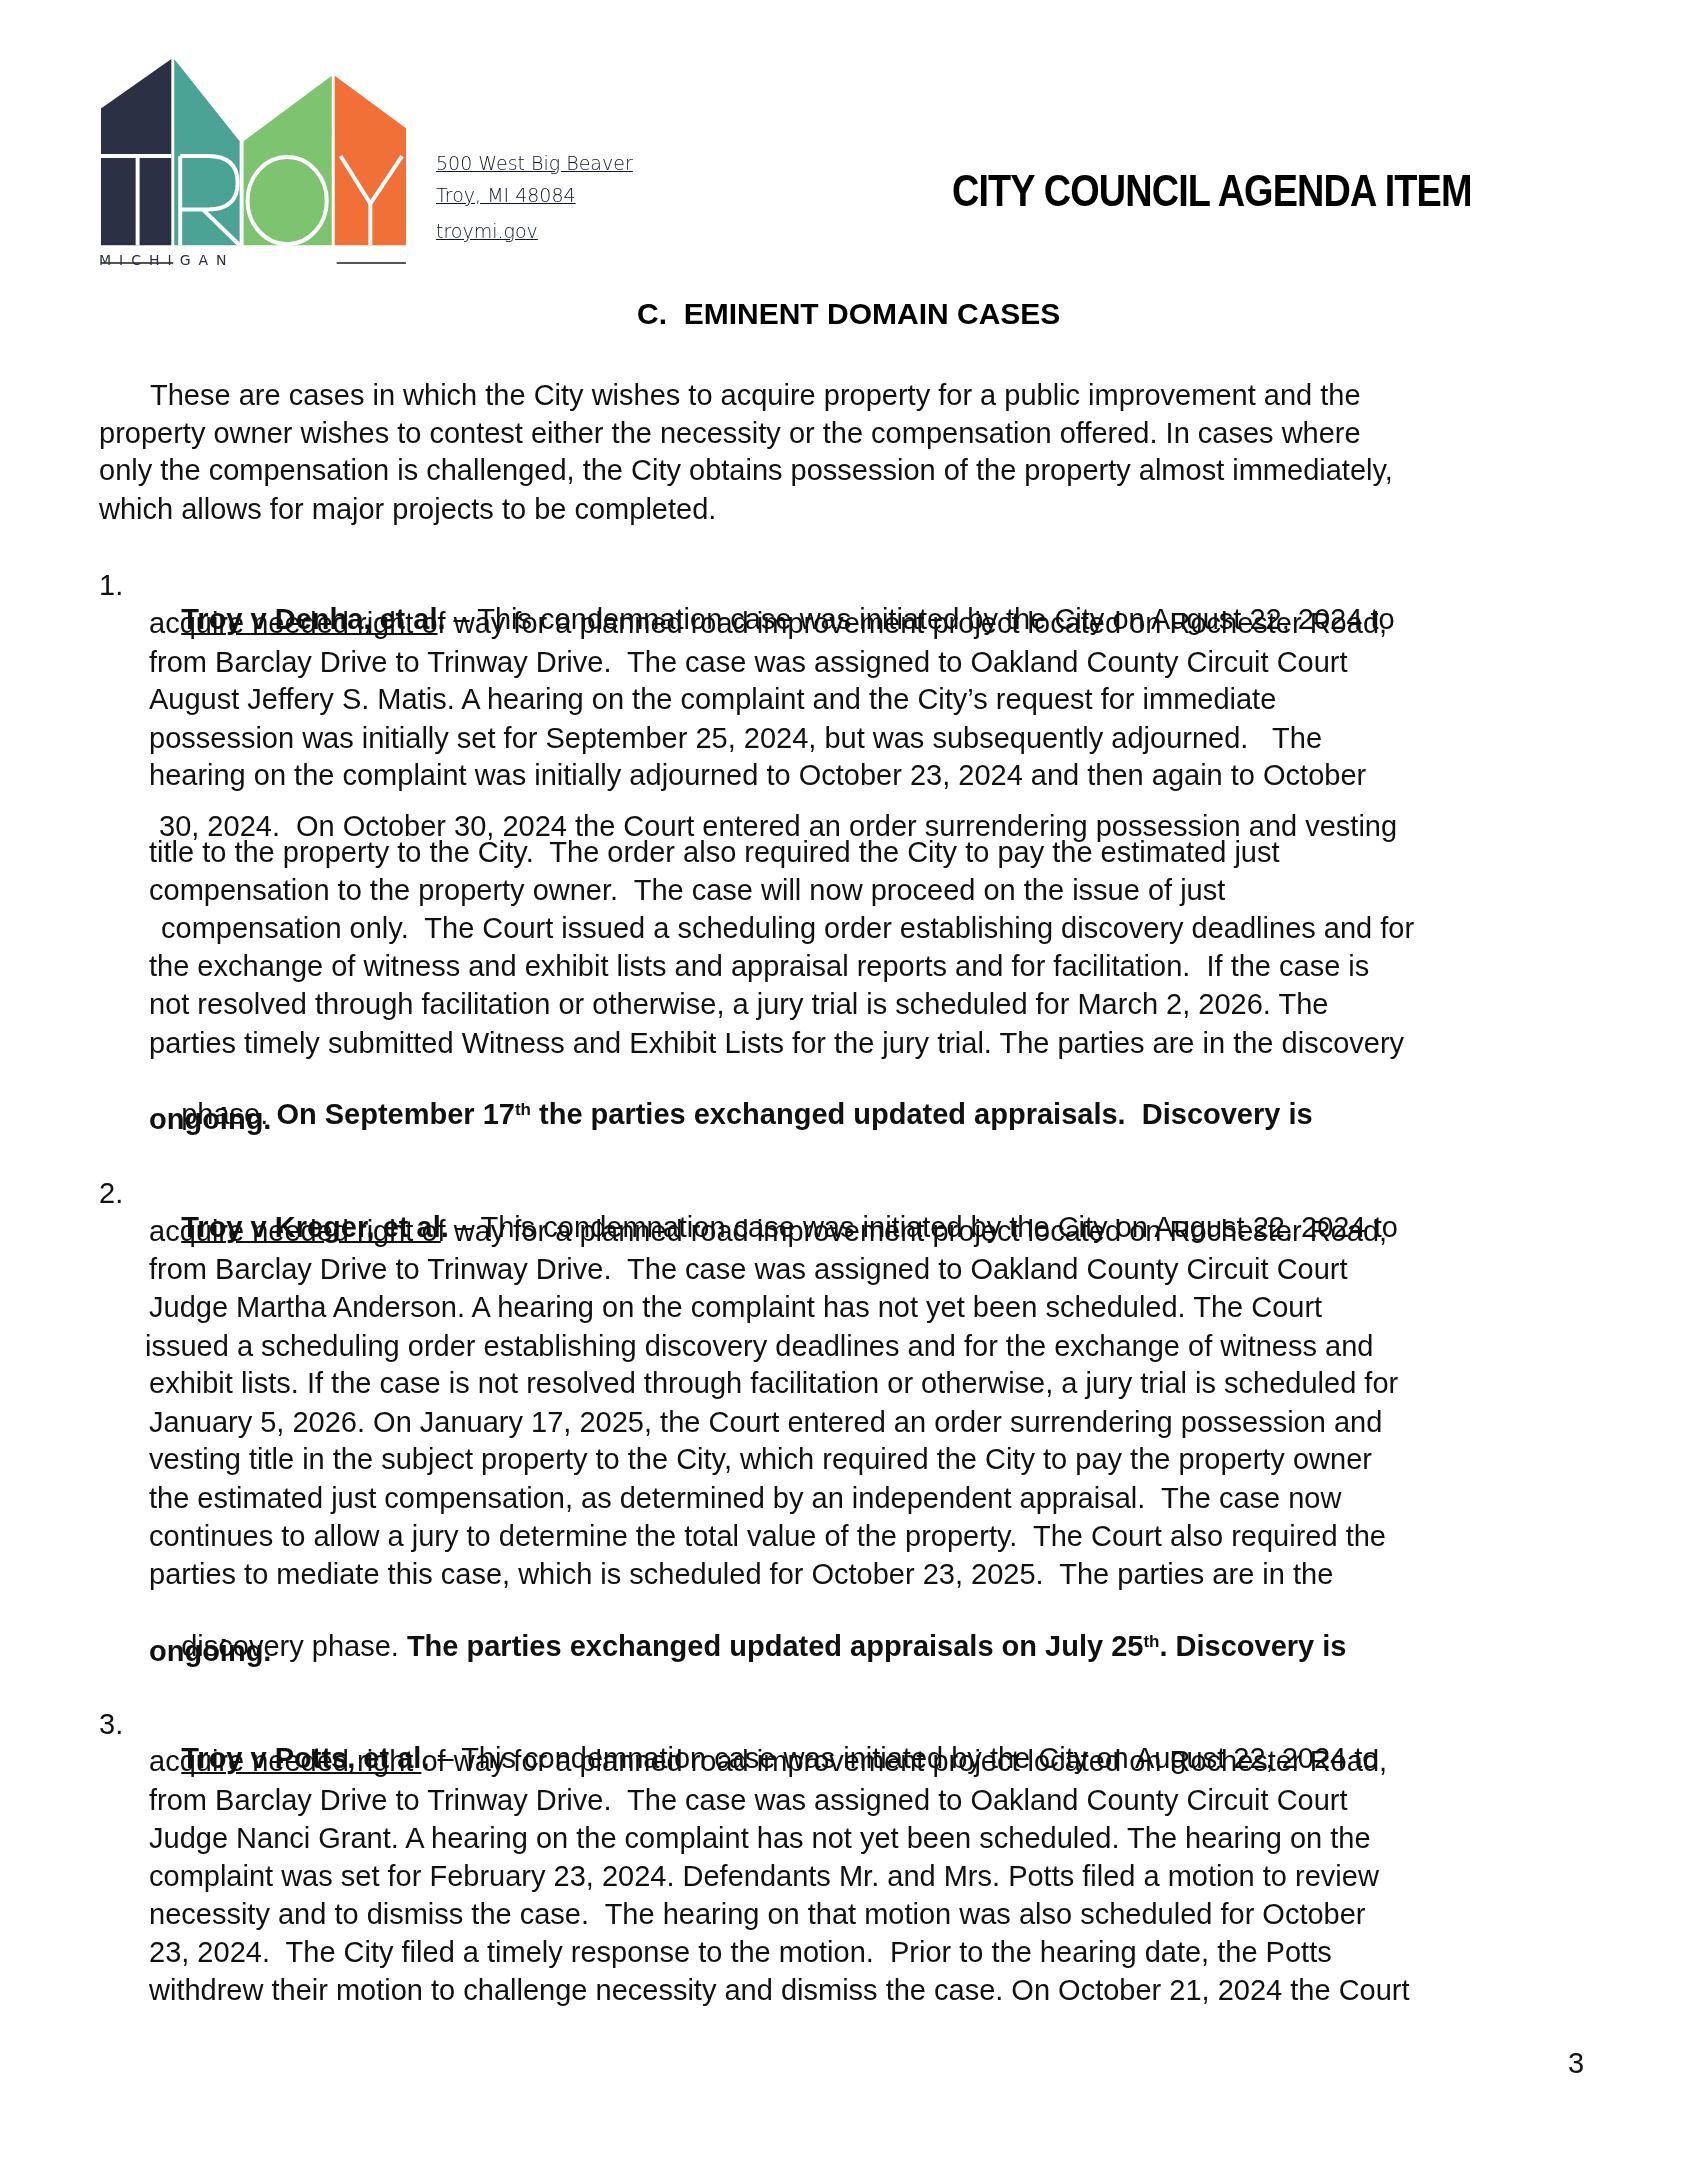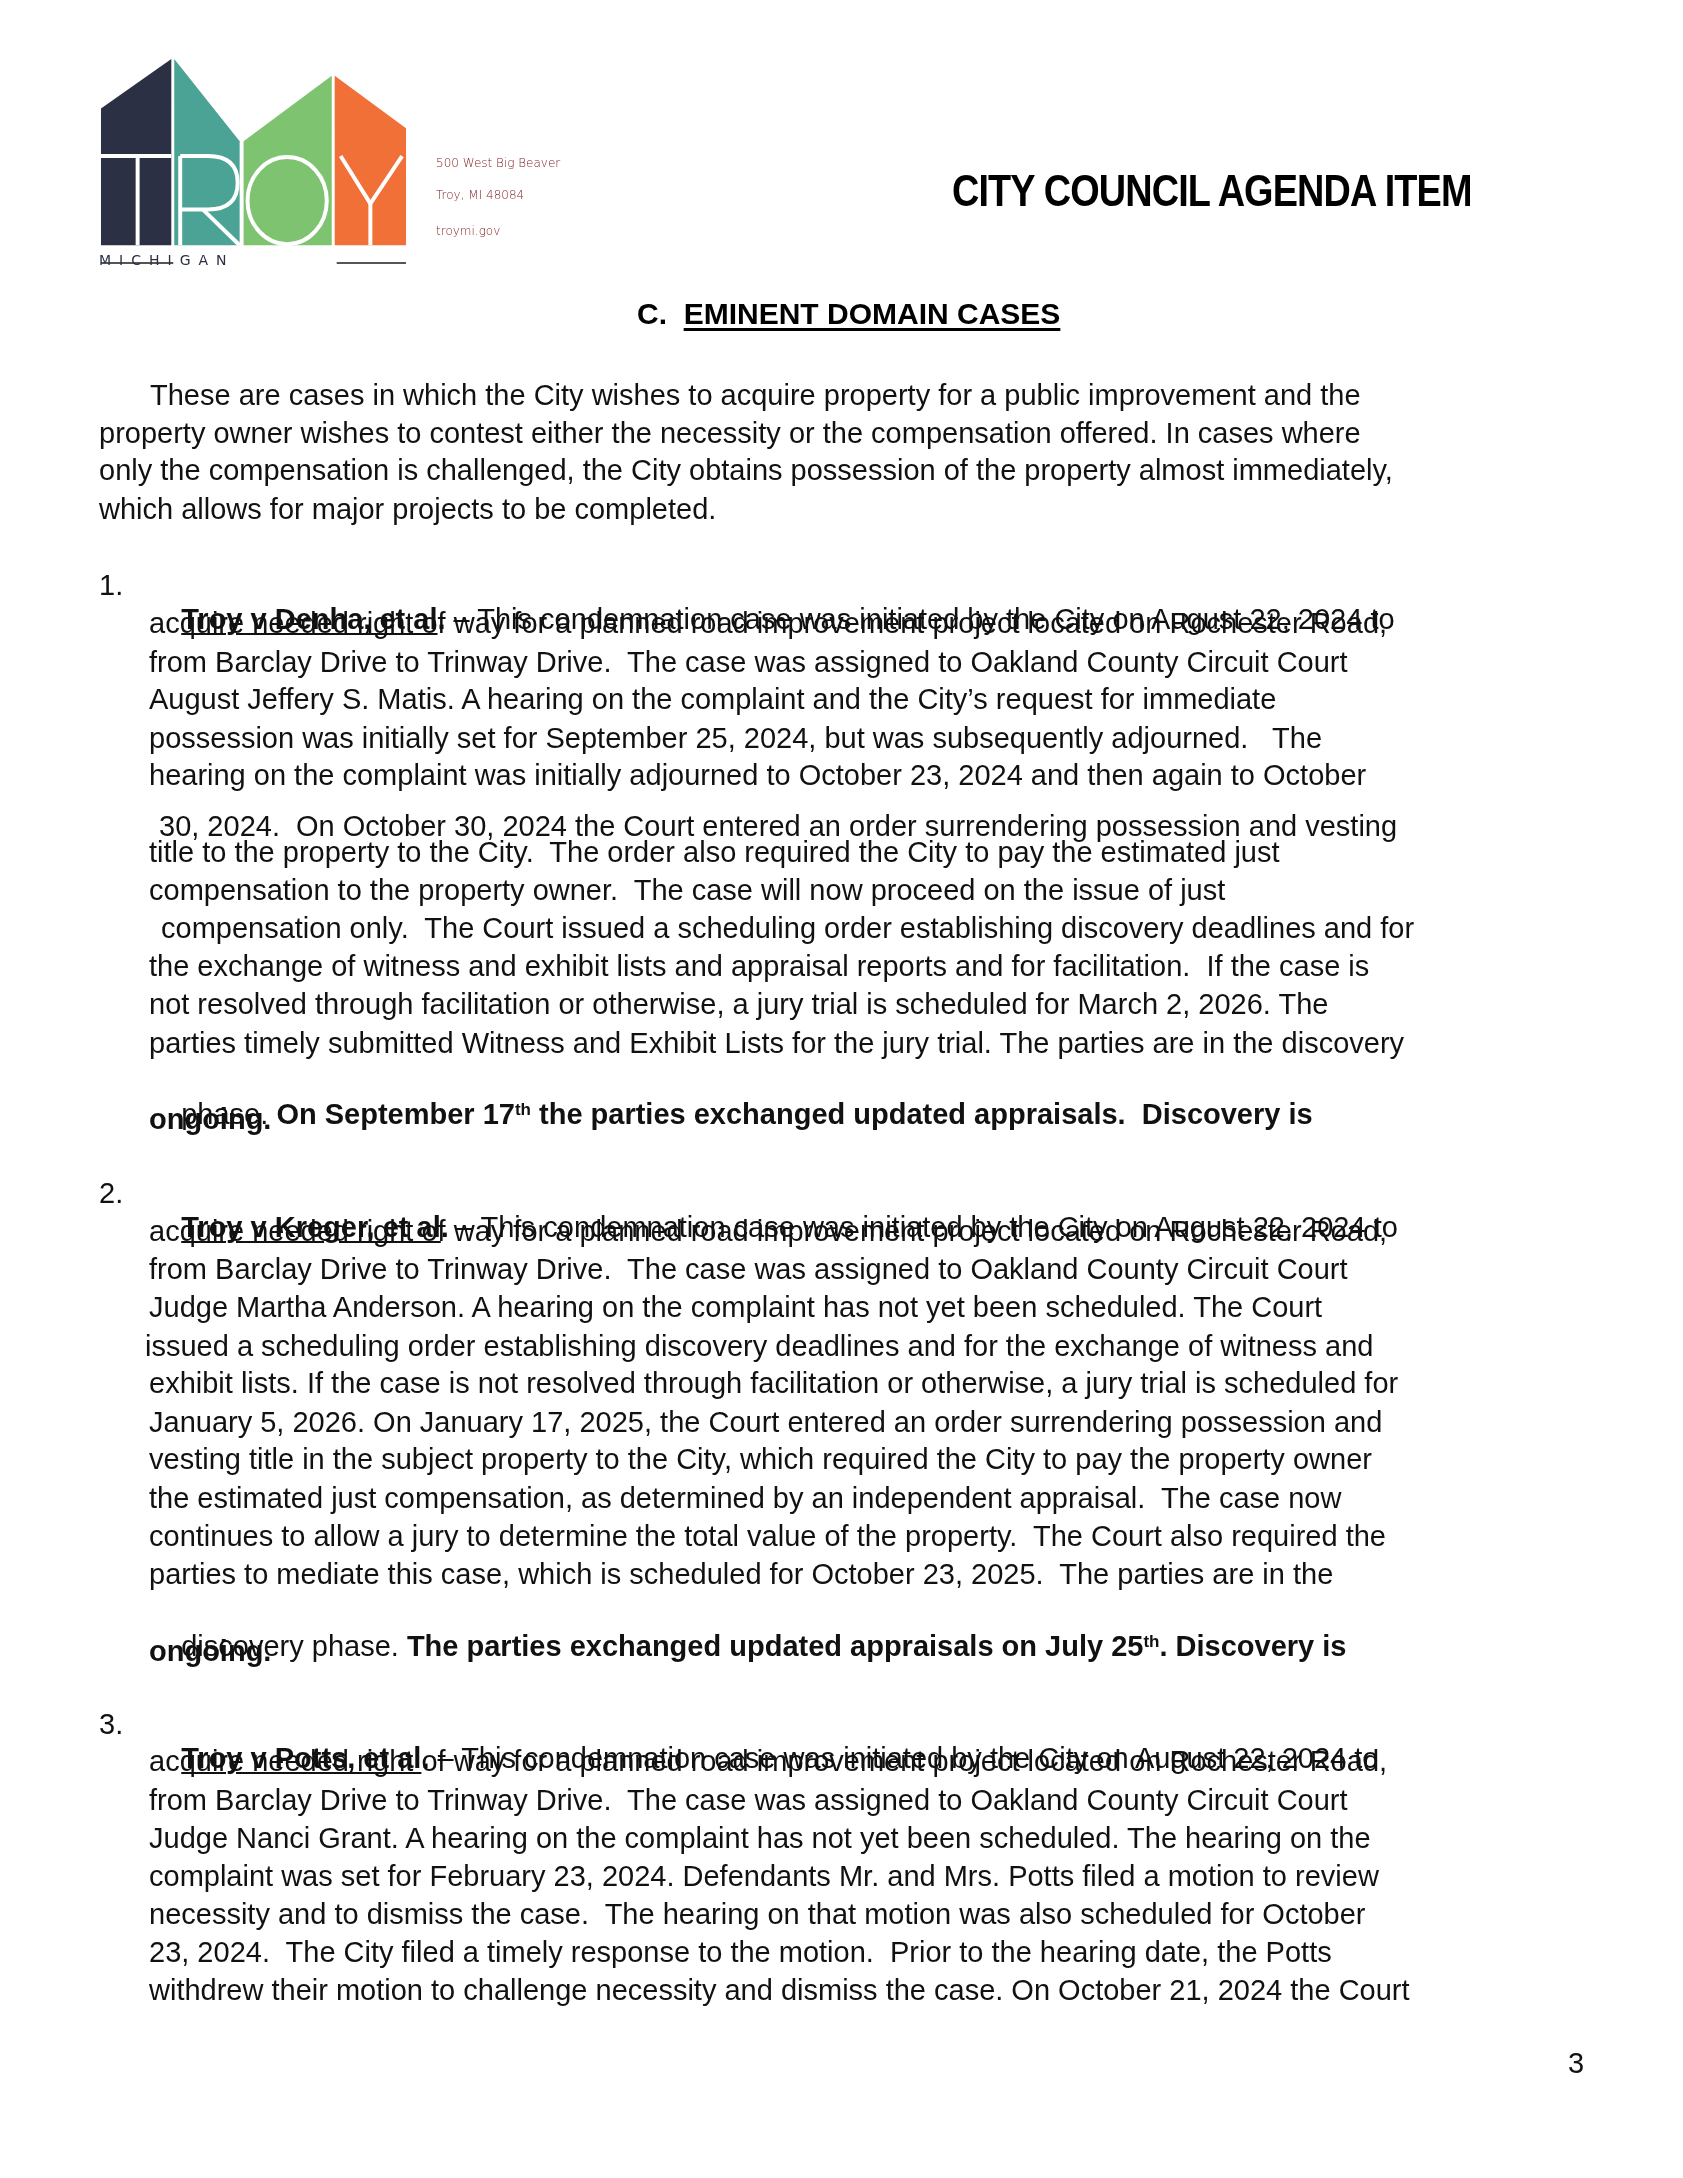--- a/index.html
+++ b/index.html
@@ -1,22 +1,22 @@
 <!DOCTYPE html>
 <html><head>
 <meta charset="utf-8">
 <style>
   html, body { margin:0; padding:0; background:#ffffff; }
   body { width:1683px; height:2178px; position:relative; overflow:hidden; font-family:"Liberation Sans", sans-serif; color:#111; }
   .logo { position:absolute; left:99px; top:57px; width:309px; height:213px; }
-  .address { position:absolute; left:436px; top:147px; font-family:"DejaVu Sans", sans-serif; font-size:12px; color:#7f1d1d; line-height:32px; font-weight:300; }
+  .address { position:absolute; left:436px; top:147px; font-family:"DejaVu Sans", sans-serif; font-size:19px; color:#0f172a; line-height:32px; font-weight:300;text-decoration:underline; }
   .address div { white-space:nowrap; }
   .doc-title { position:absolute; left:952px; top:166px; font-family:"Liberation Sans", sans-serif; font-weight:bold; font-size:44px; letter-spacing:-1px; transform:scaleX(0.86); transform-origin:left top; white-space:nowrap; color:#000; }
   .section-heading { position:absolute; left:637px; top:297px; font-weight:bold; font-size:30px; white-space:nowrap; color:#000; }
-  .section-heading .u { text-decoration:underline; text-decoration-thickness:3px; text-underline-offset:4px; }
+  .section-heading .u { text-decoration-thickness:3px; text-underline-offset:4px; }
   .line { position:absolute; font-size:29px; white-space:nowrap; line-height:34px; transform-origin:left top; color:#111; }
   .num { position:absolute; font-size:29px; line-height:34px; color:#111; }
   .case-title { font-weight:bold; text-decoration:underline; text-decoration-thickness:2px; text-underline-offset:4px; }
   b { font-weight:bold; }
   sup { font-size:17px; vertical-align:top; position:relative; top:-4px; }
   .page-num { position:absolute; left:1568px; top:2047px; font-size:29px; color:#111; }
 </style>
 </head>
 <body>
 

